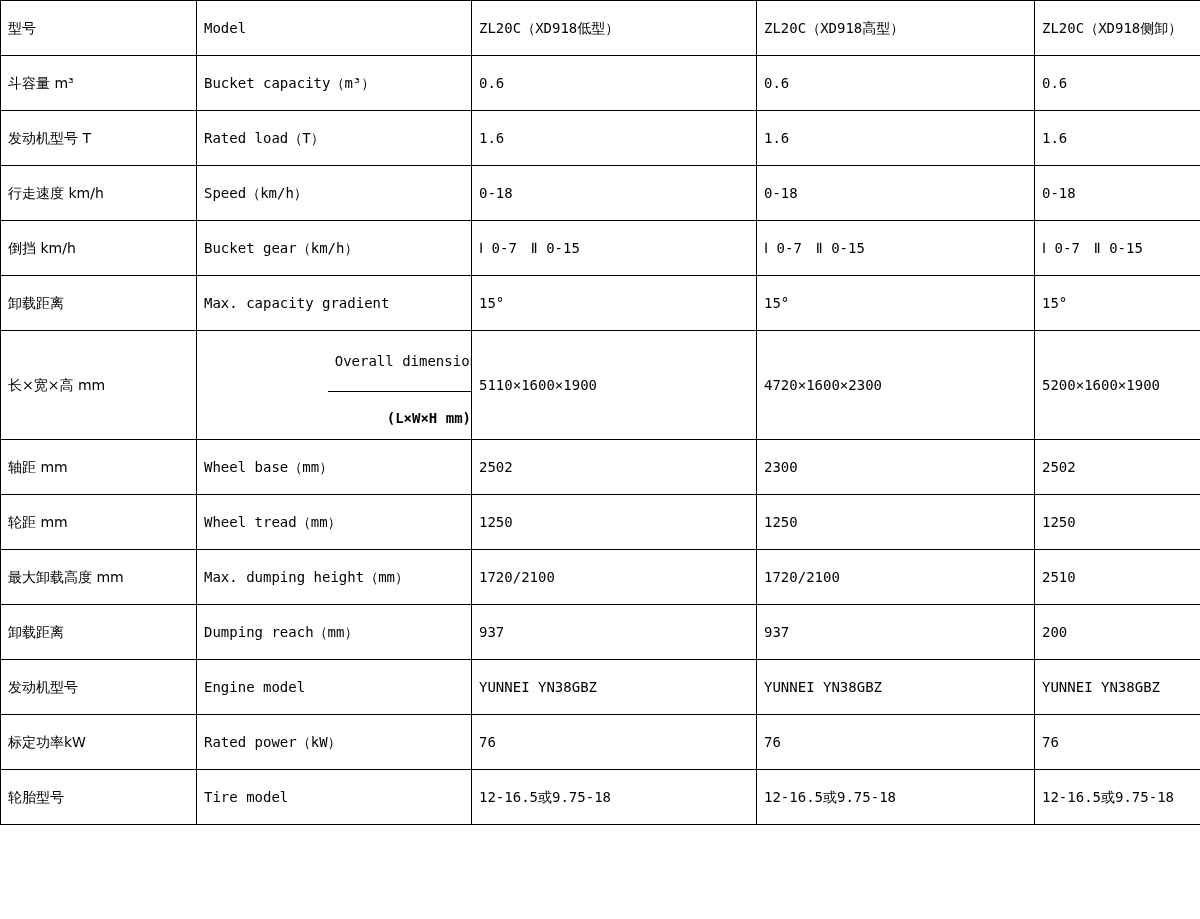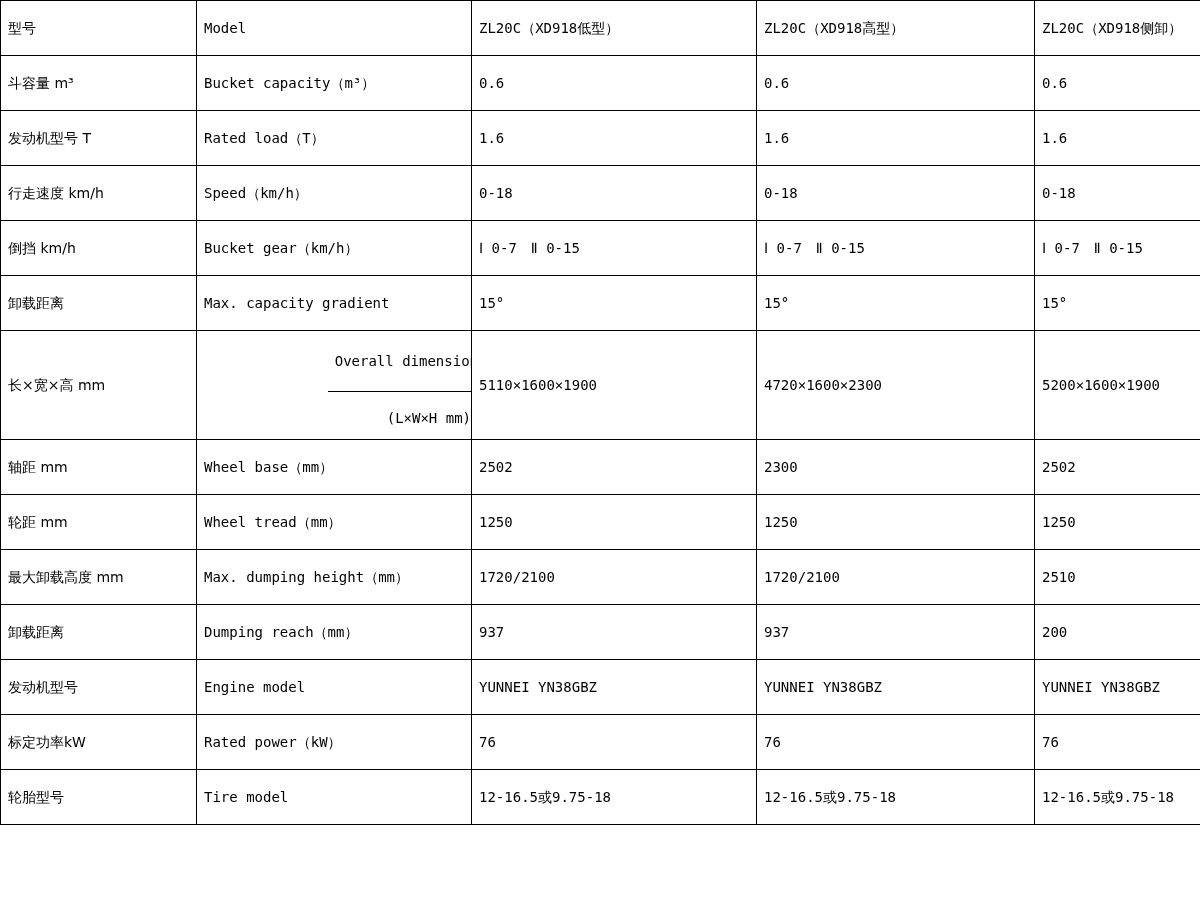--- a/index.html
+++ b/index.html
@@ -62,20 +62,21 @@
   .en-stack .line-top {
     border-bottom: 1px solid #000000;
     padding-bottom: 20px;
     margin: -6px -7px 0 -7px;
     padding-left: 7px;
     padding-top: 14px;
   }
   .en-stack .line-bot {
     padding-top: 16px;
     padding-left: 0;
+    font-weight: bold;
   }
 </style>
 </head>
 <body>
 
 <table class="spec-table">
   <colgroup>
     <col class="c-param-cn">
     <col class="c-param-en">
     <col class="c-model">

